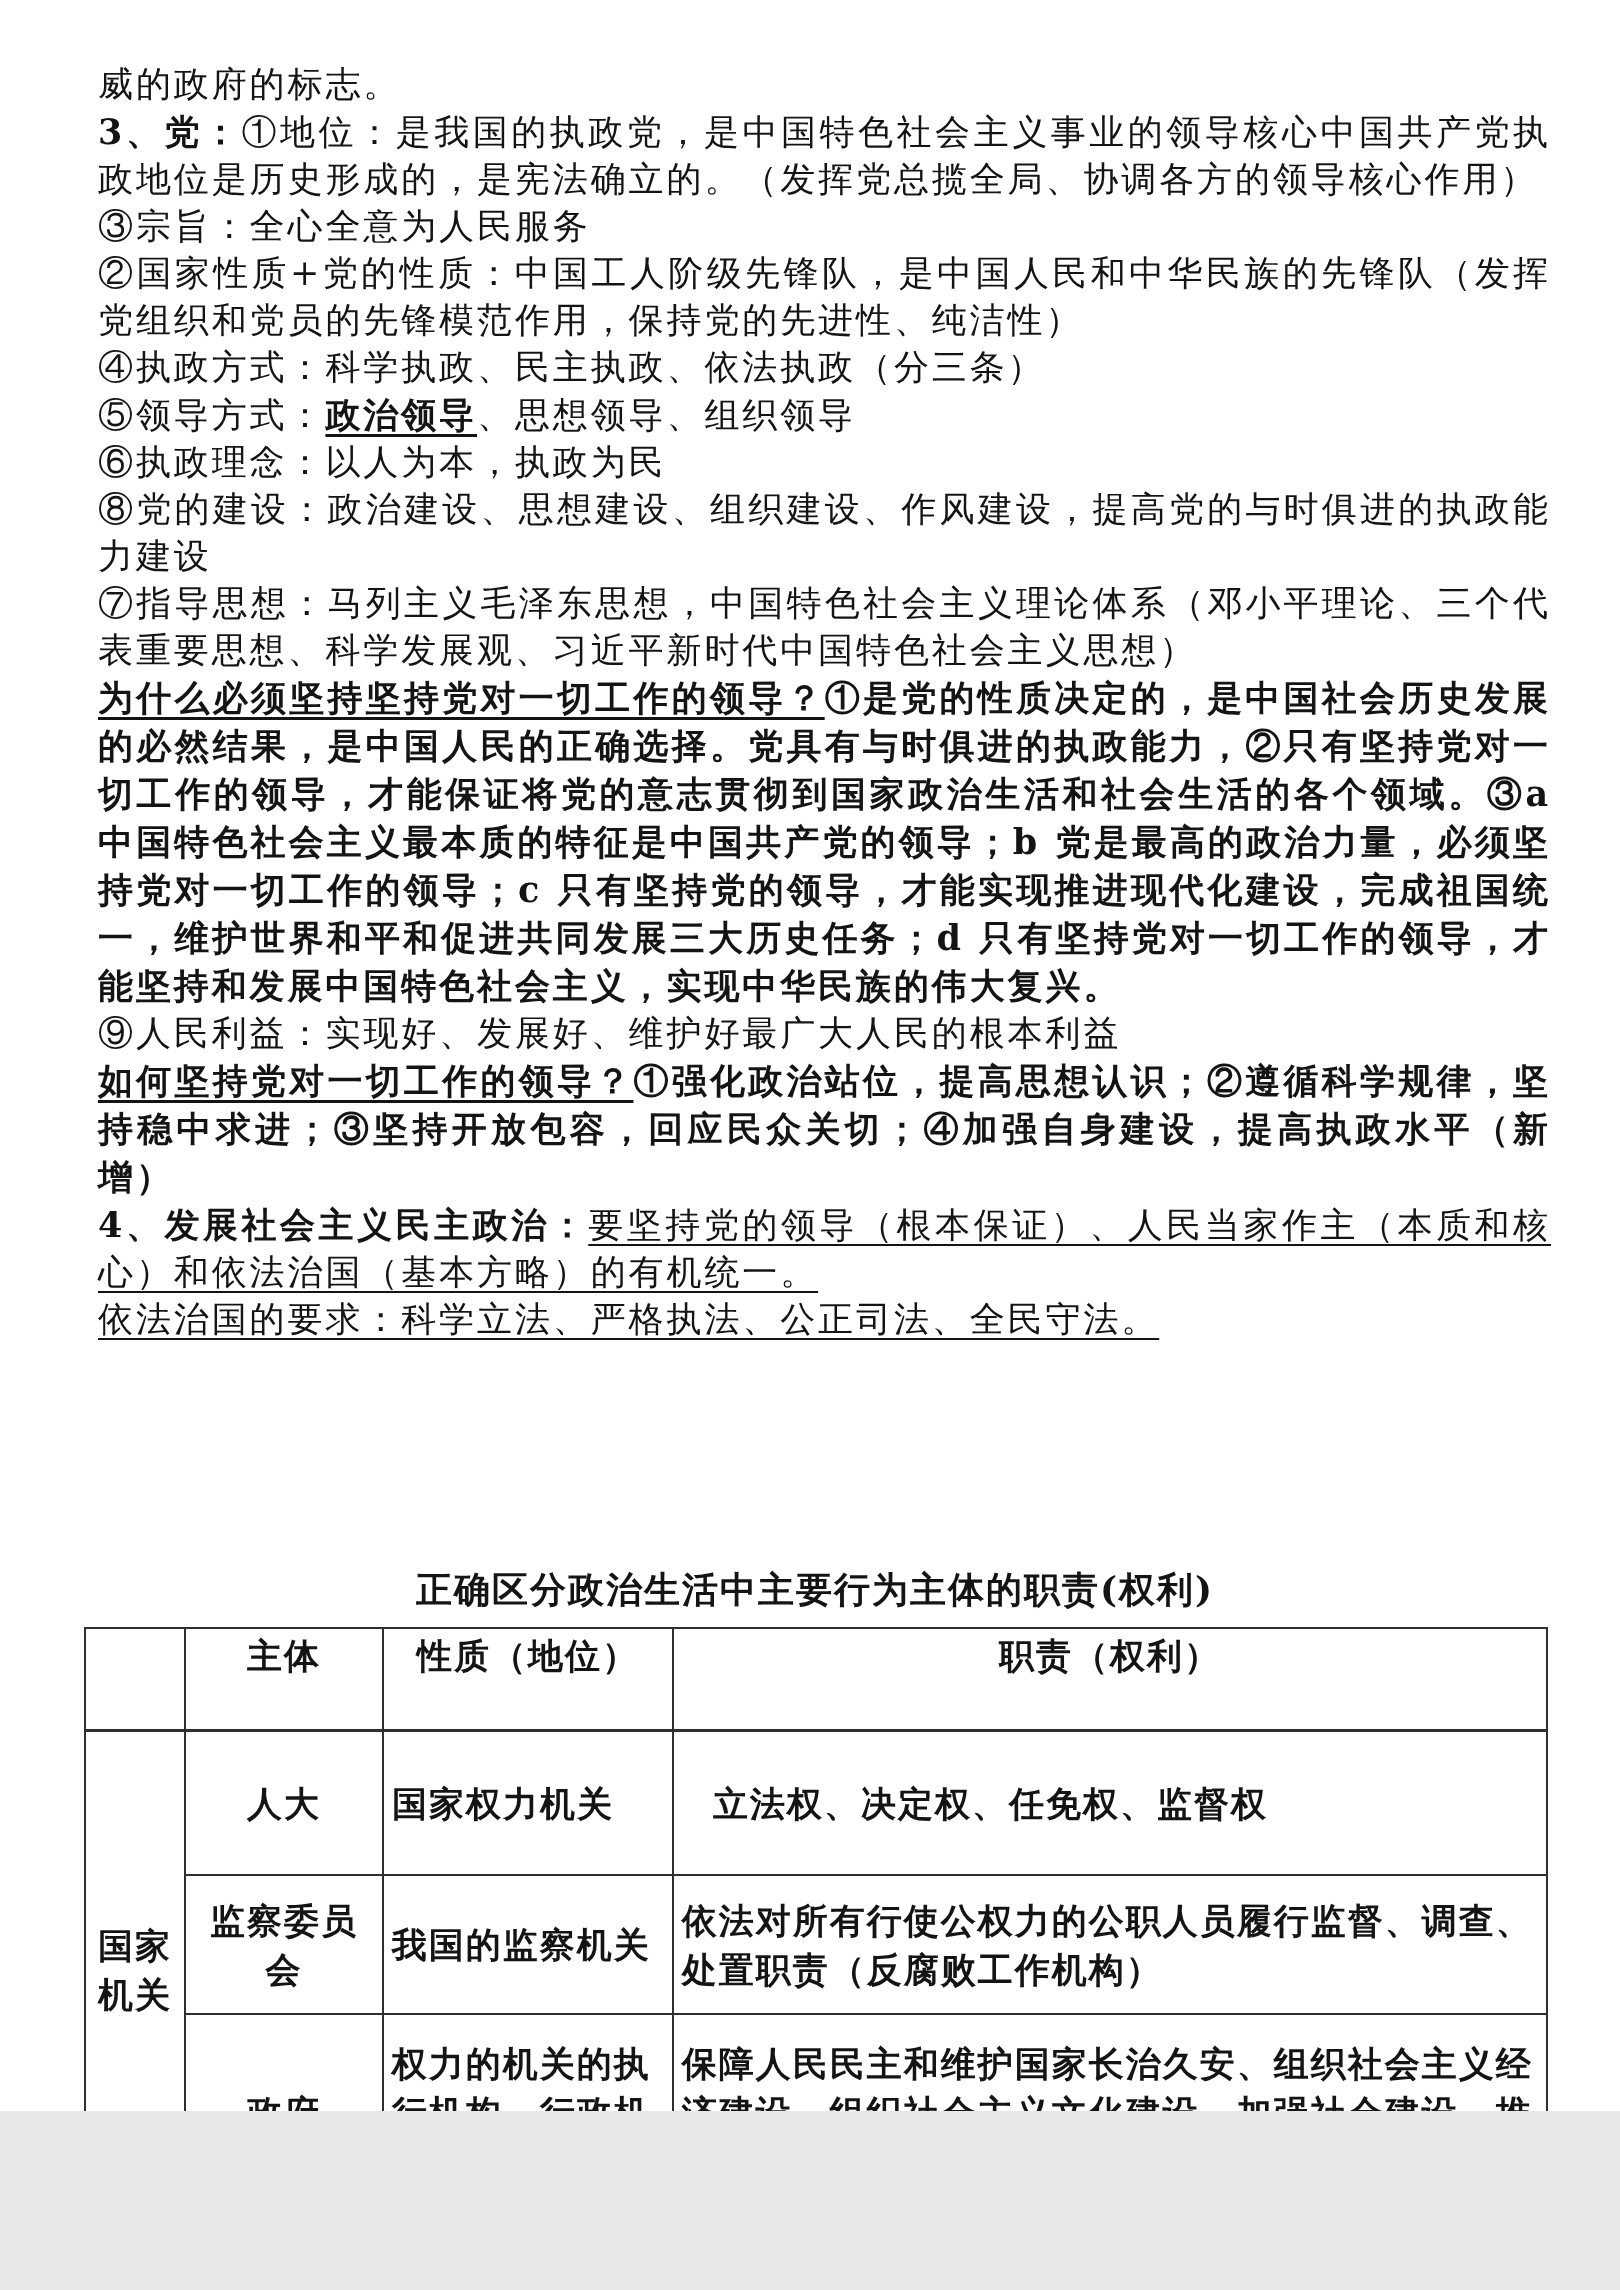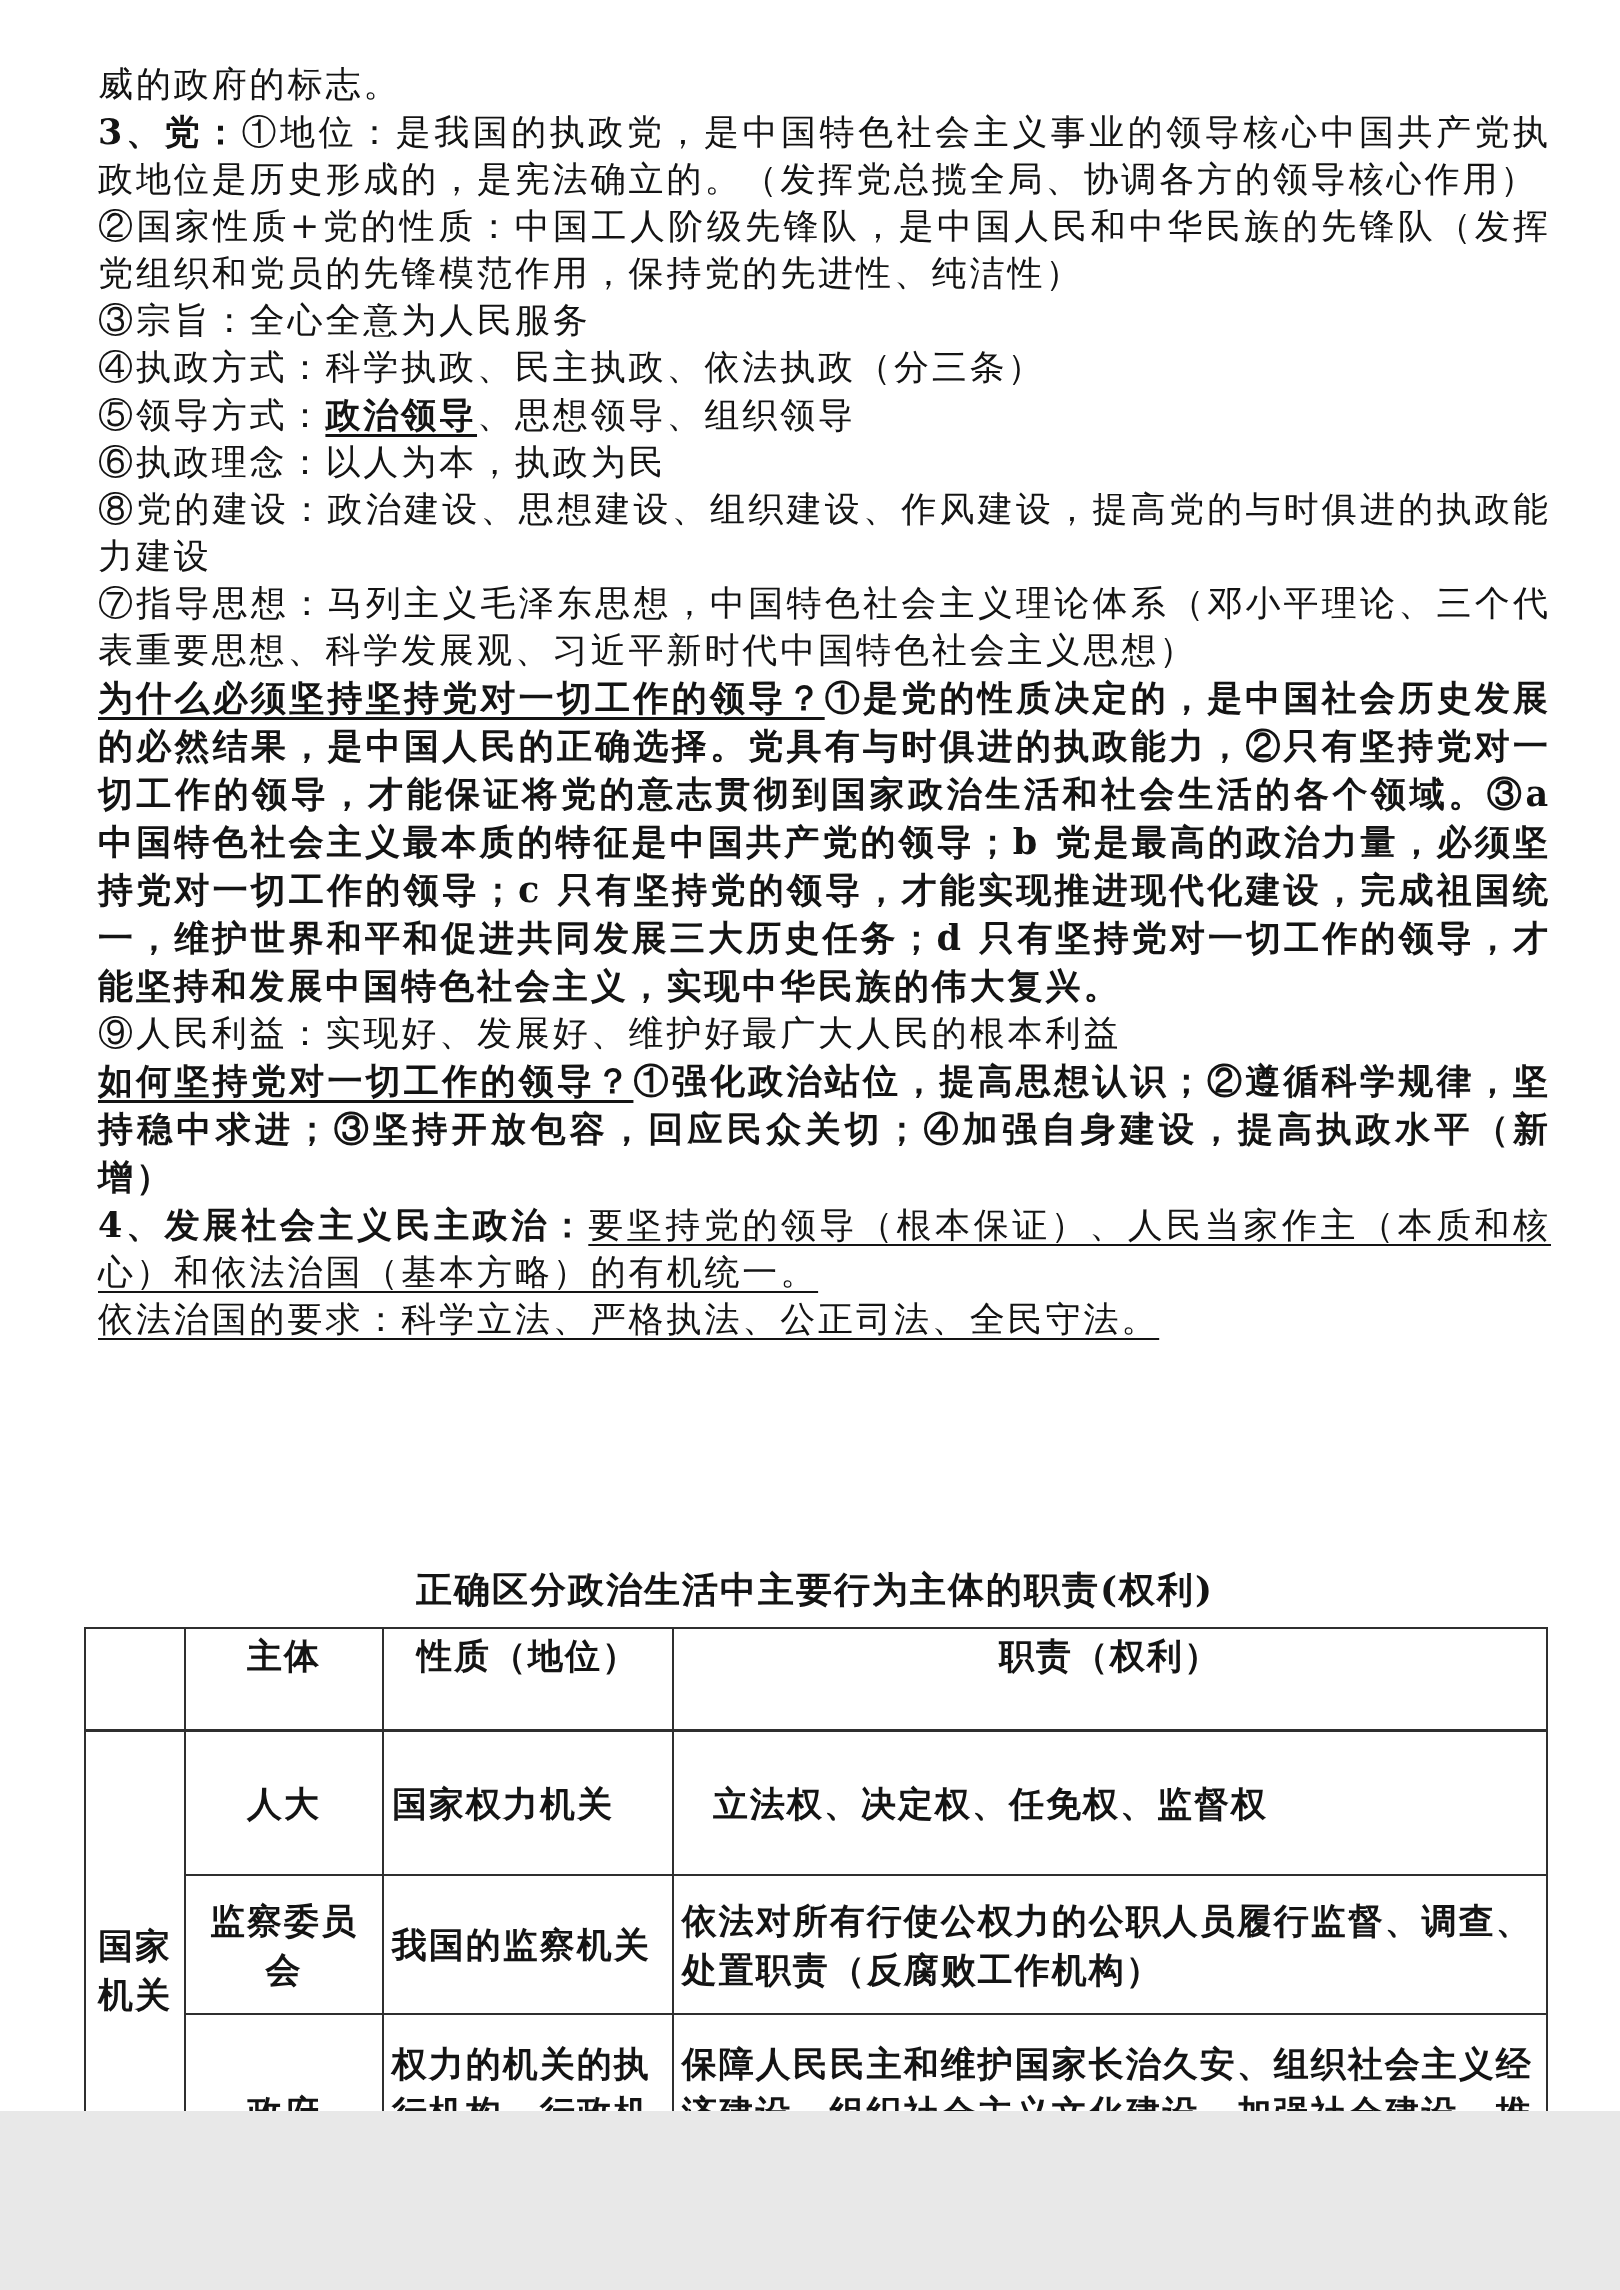--- a/index.html
+++ b/index.html
@@ -104,22 +104,22 @@
   }
 </style>
 </head>
 <body>
 
 <div class="page">
 
   <div class="doc">
       <p><span>威的政府的标志。</span></p>
       <p><span class="b">3、党：</span><span>①地位：是我国的执政党，是中国特色社会主义事业的领导核心中国共产党执政地位是历史形成的，是宪法确立的。（发挥党总揽全局、协调各方的领导核心作用）</span></p>
+      <p><span>③宗旨：全心全意为人民服务</span></p>
       <p><span>②国家性质+党的性质：中国工人阶级先锋队，是中国人民和中华民族的先锋队（发挥党组织和党员的先锋模范作用，保持党的先进性、纯洁性）</span></p>
-      <p><span>③宗旨：全心全意为人民服务</span></p>
       <p><span>④执政方式：科学执政、民主执政、依法执政（分三条）</span></p>
       <p><span>⑤领导方式：</span><span class="b u">政治领导</span><span>、思想领导、组织领导</span></p>
       <p><span>⑥执政理念：以人为本，执政为民</span></p>
       <p><span>⑧党的建设：政治建设、思想建设、组织建设、作风建设，提高党的与时俱进的执政能力建设</span></p>
       <p><span>⑦指导思想：马列主义毛泽东思想，中国特色社会主义理论体系（邓小平理论、三个代表重要思想、科学发展观、习近平新时代中国特色社会主义思想）</span></p>
       <p><span class="b u">为什么必须坚持坚持党对一切工作的领导？</span><span class="b">①是党的性质决定的，是中国社会历史发展的必然结果，是中国人民的正确选择。党具有与时俱进的执政能力，②只有坚持党对一切工作的领导，才能保证将党的意志贯彻到国家政治生活和社会生活的各个领域。③a 中国特色社会主义最本质的特征是中国共产党的领导；b 党是最高的政治力量，必须坚持党对一切工作的领导；c 只有坚持党的领导，才能实现推进现代化建设，完成祖国统一，维护世界和平和促进共同发展三大历史任务；d 只有坚持党对一切工作的领导，才能坚持和发展中国特色社会主义，实现中华民族的伟大复兴。</span></p>
       <p><span>⑨人民利益：实现好、发展好、维护好最广大人民的根本利益</span></p>
       <p><span class="b u">如何坚持党对一切工作的领导？</span><span class="b">①强化政治站位，提高思想认识；②遵循科学规律，坚持稳中求进；③坚持开放包容，回应民众关切；④加强自身建设，提高执政水平（新增）</span></p>
       <p><span class="b">4、发展社会主义民主政治：</span><span class="u">要坚持党的领导（根本保证）、人民当家作主（本质和核心）和依法治国（基本方略）的有机统一。</span></p>
       <p><span class="u">依法治国的要求：科学立法、严格执法、公正司法、全民守法。</span></p>

